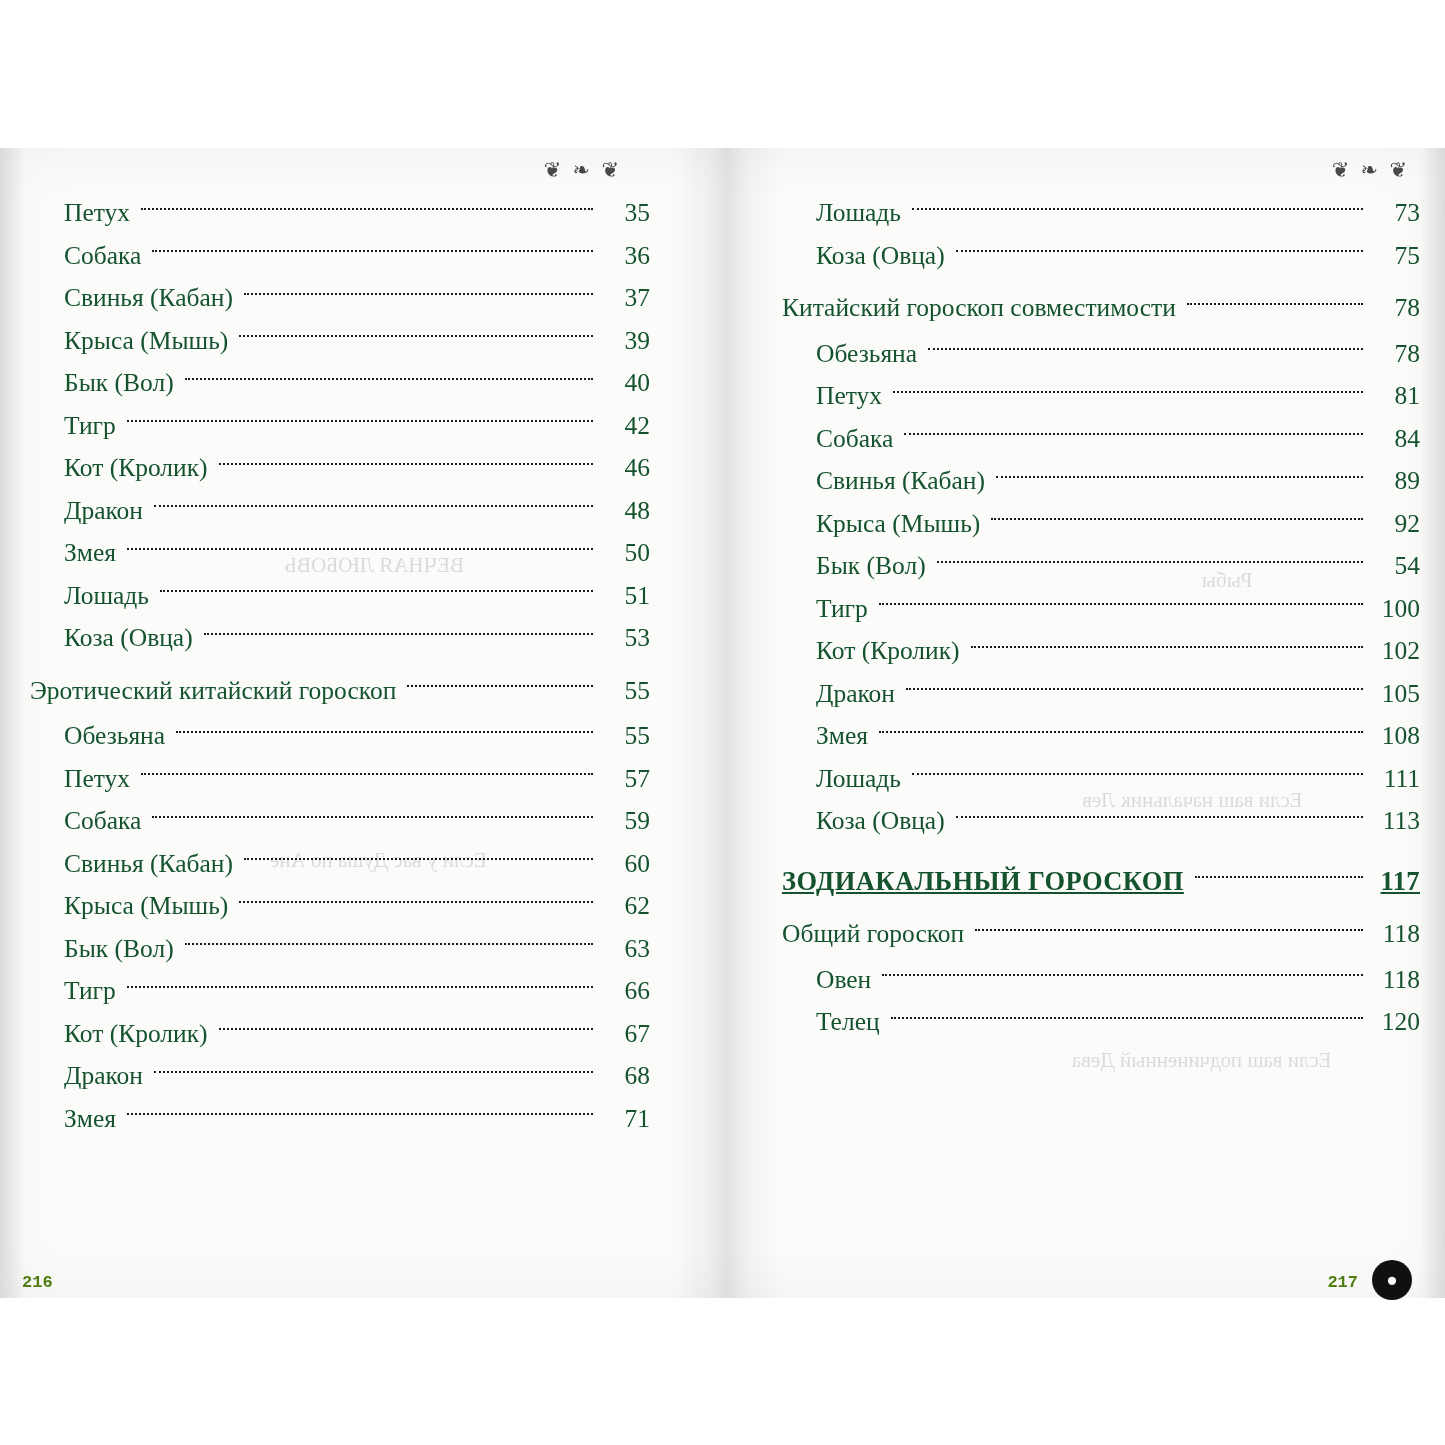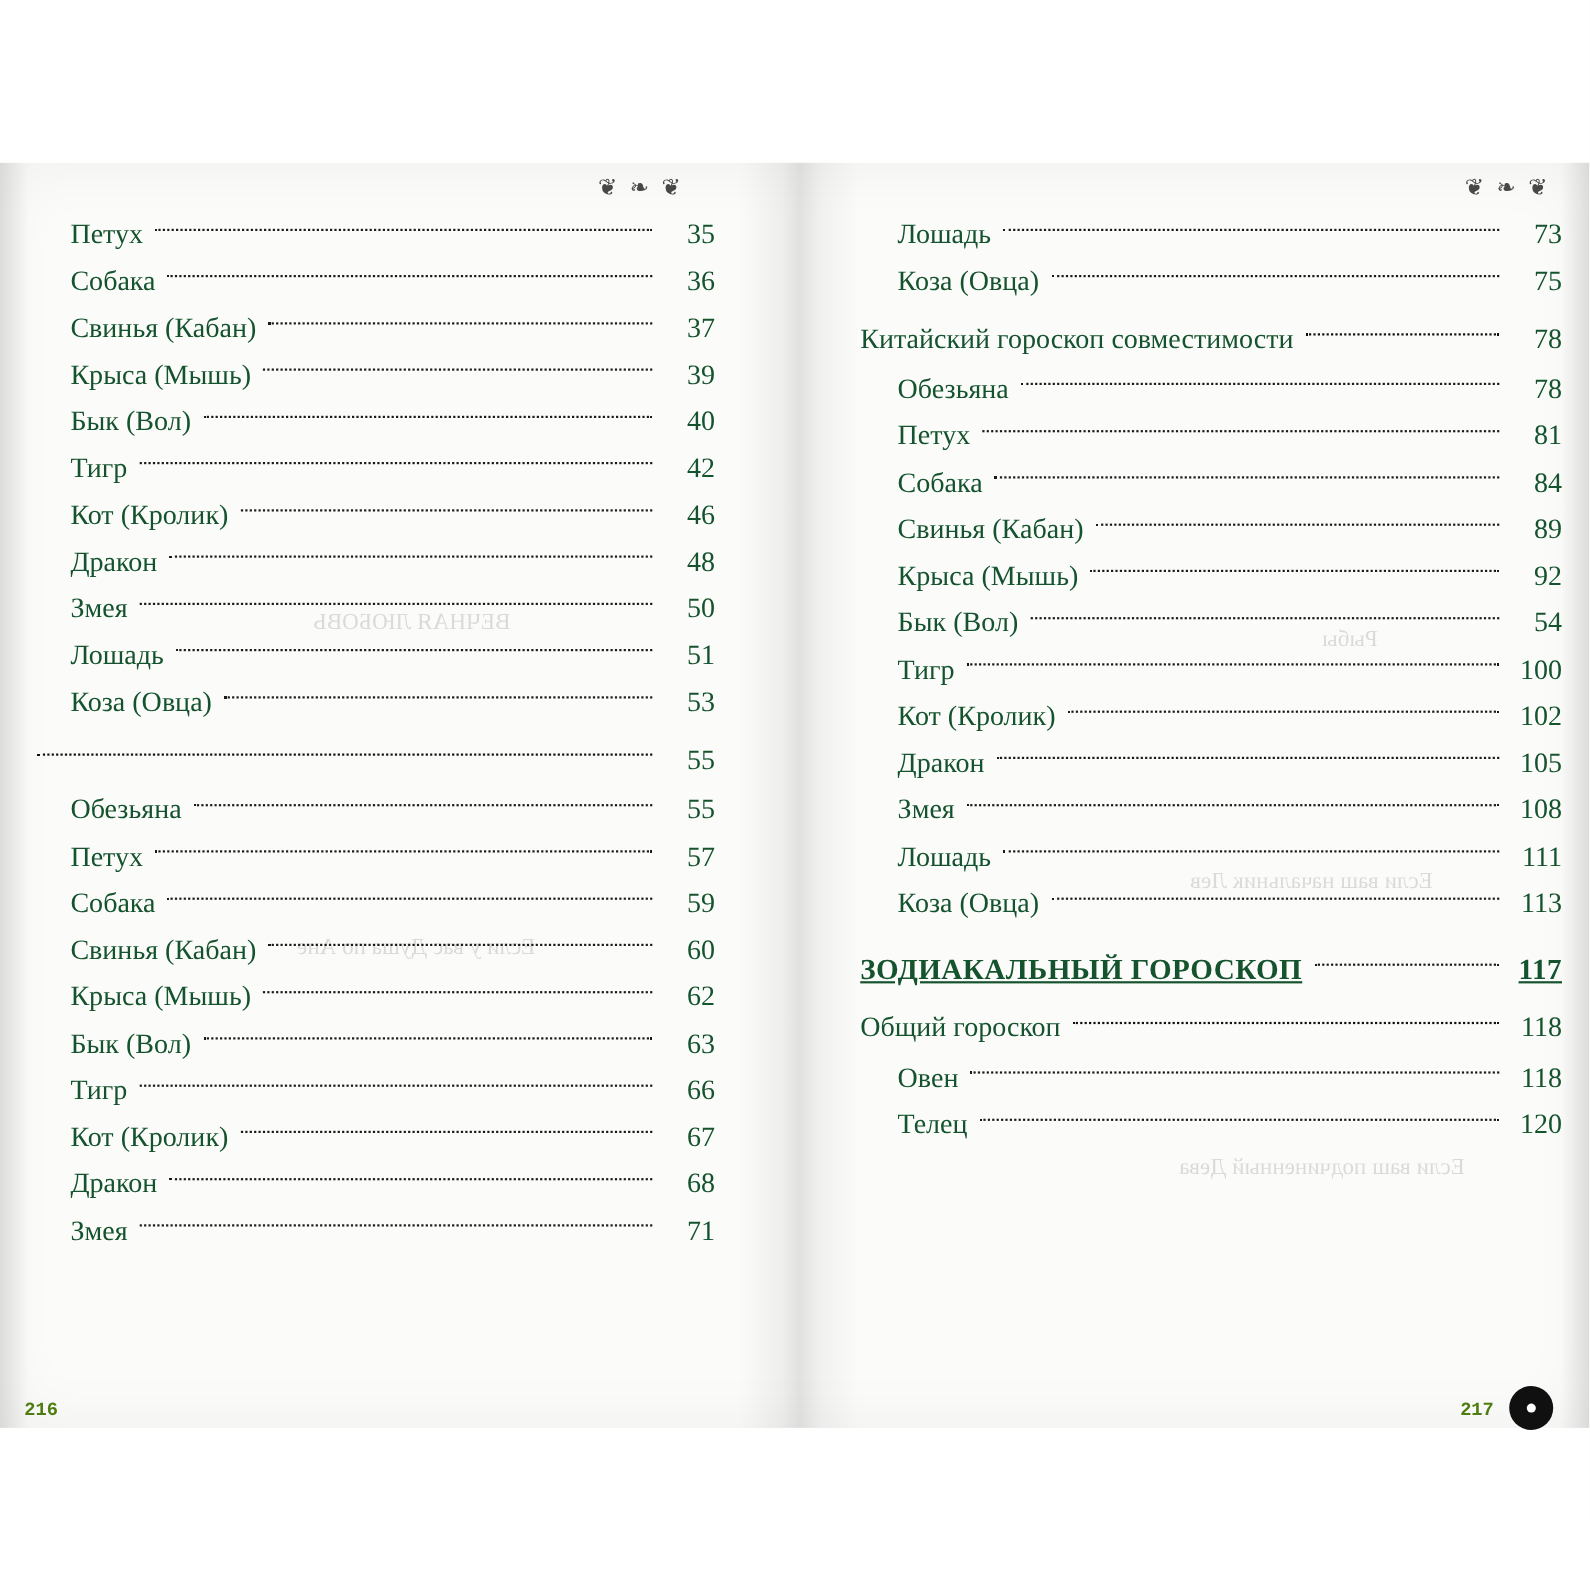--- a/index.html
+++ b/index.html
@@ -241,20 +241,21 @@
           <span class="pg">51</span>
         </div>
 
         <div class="toc-entry indent">
           <span class="label">Коза (Овца)</span>
           <span class="leader"></span>
           <span class="pg">53</span>
         </div>
 
         <div class="toc-entry section">
+          <span class="label">Эротический китайский гороскоп</span>
           <span class="leader"></span>
           <span class="pg">55</span>
         </div>
 
         <div class="toc-entry indent">
           <span class="label">Обезьяна</span>
           <span class="leader"></span>
           <span class="pg">55</span>
         </div>
 

